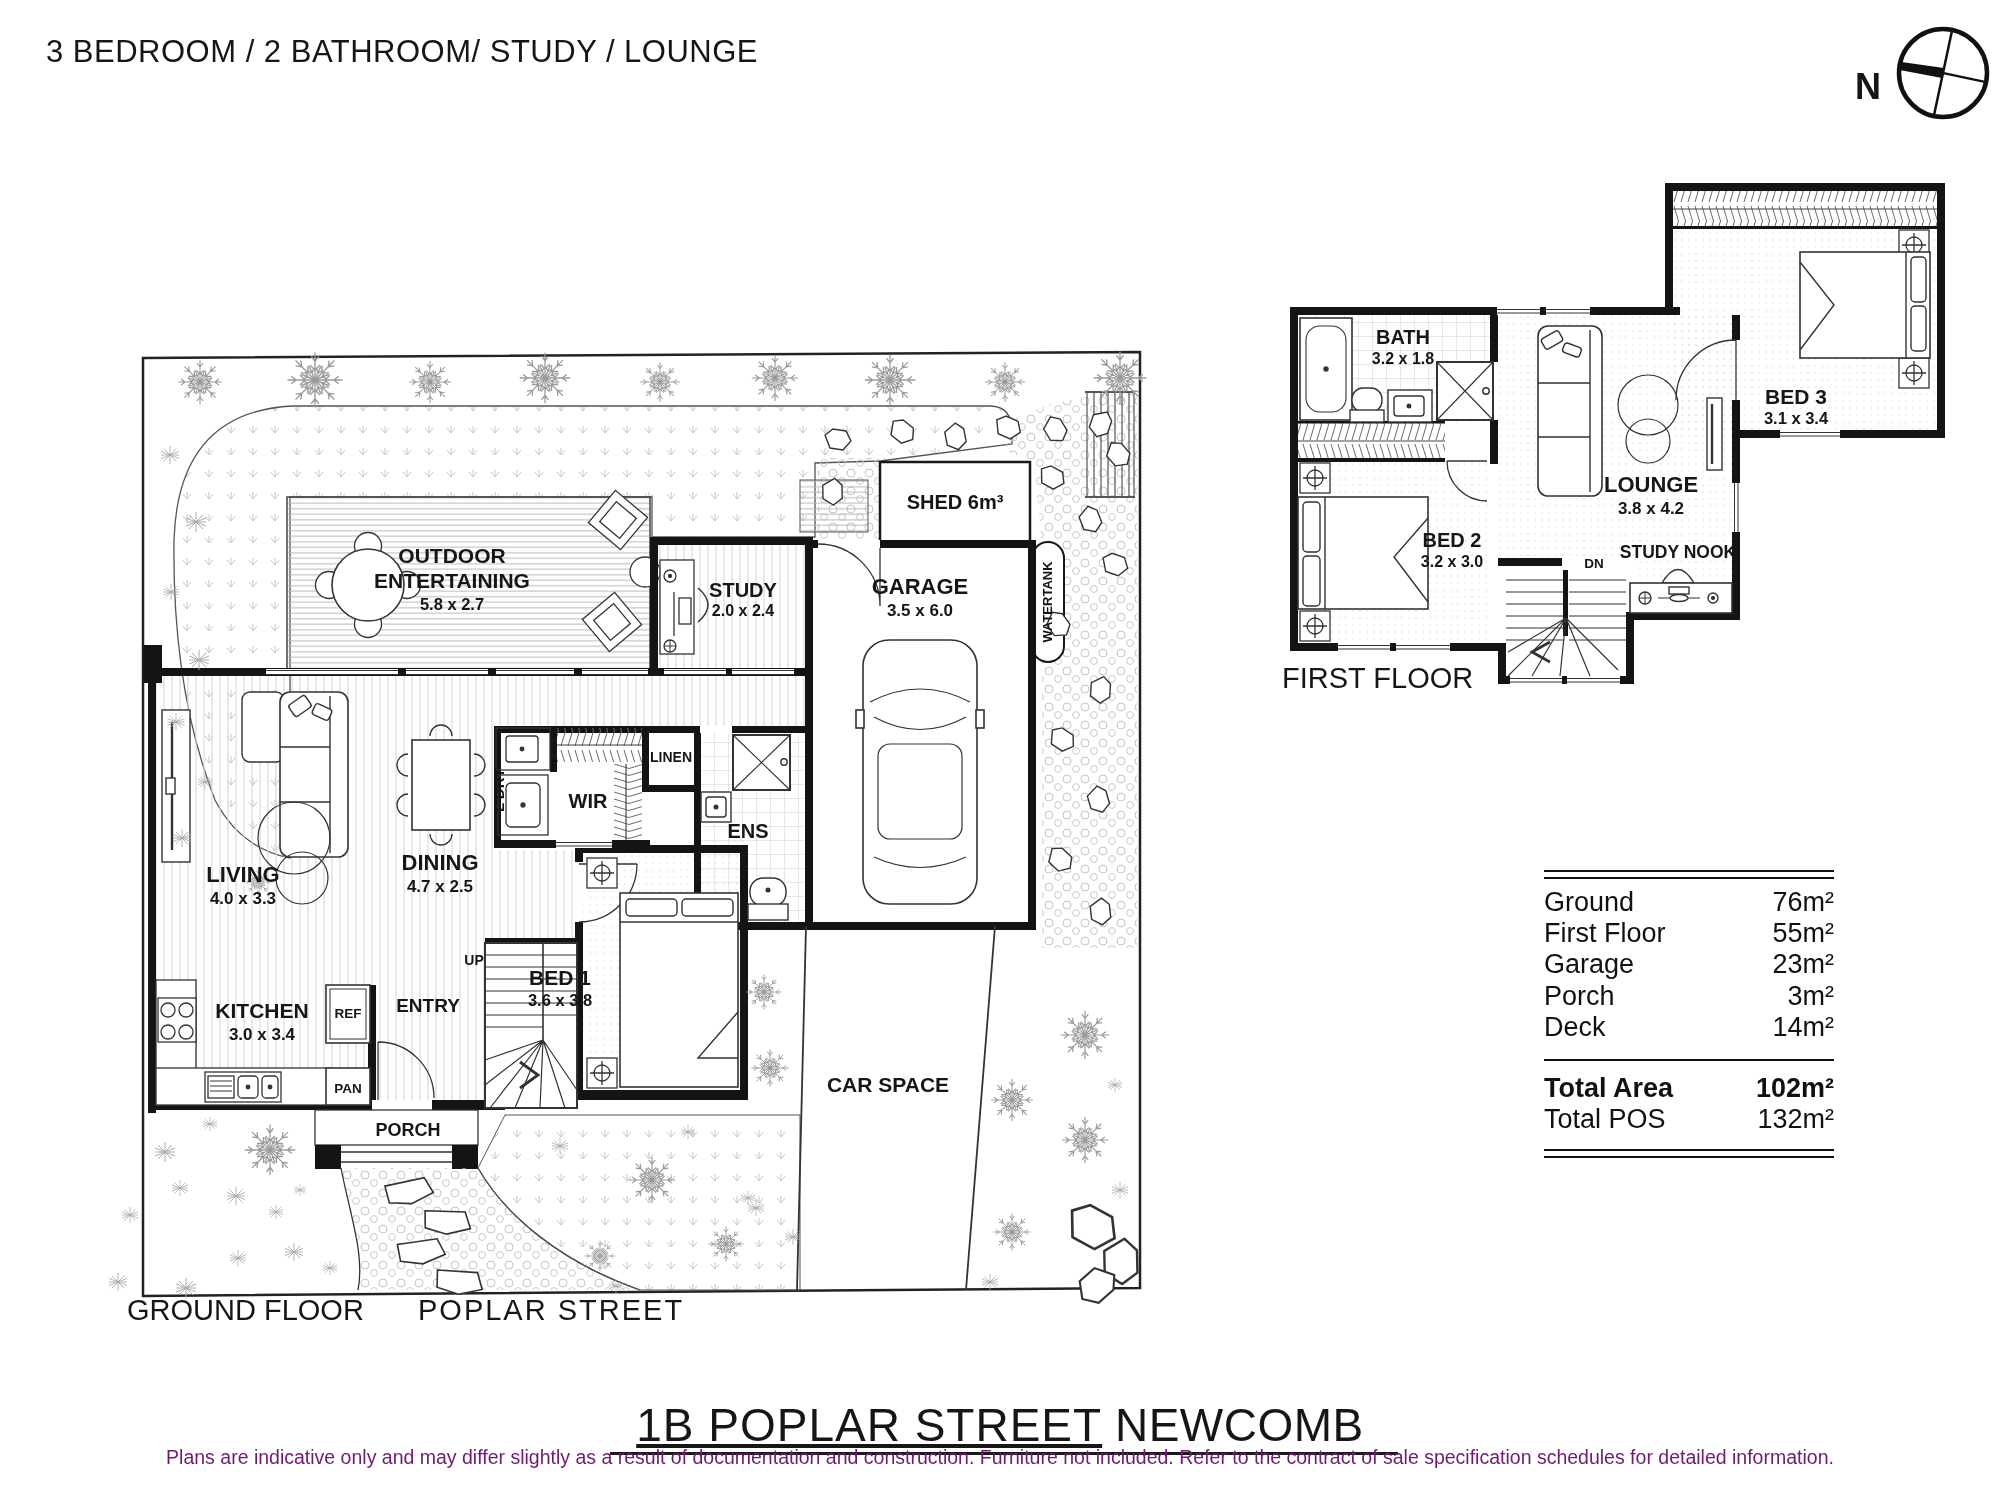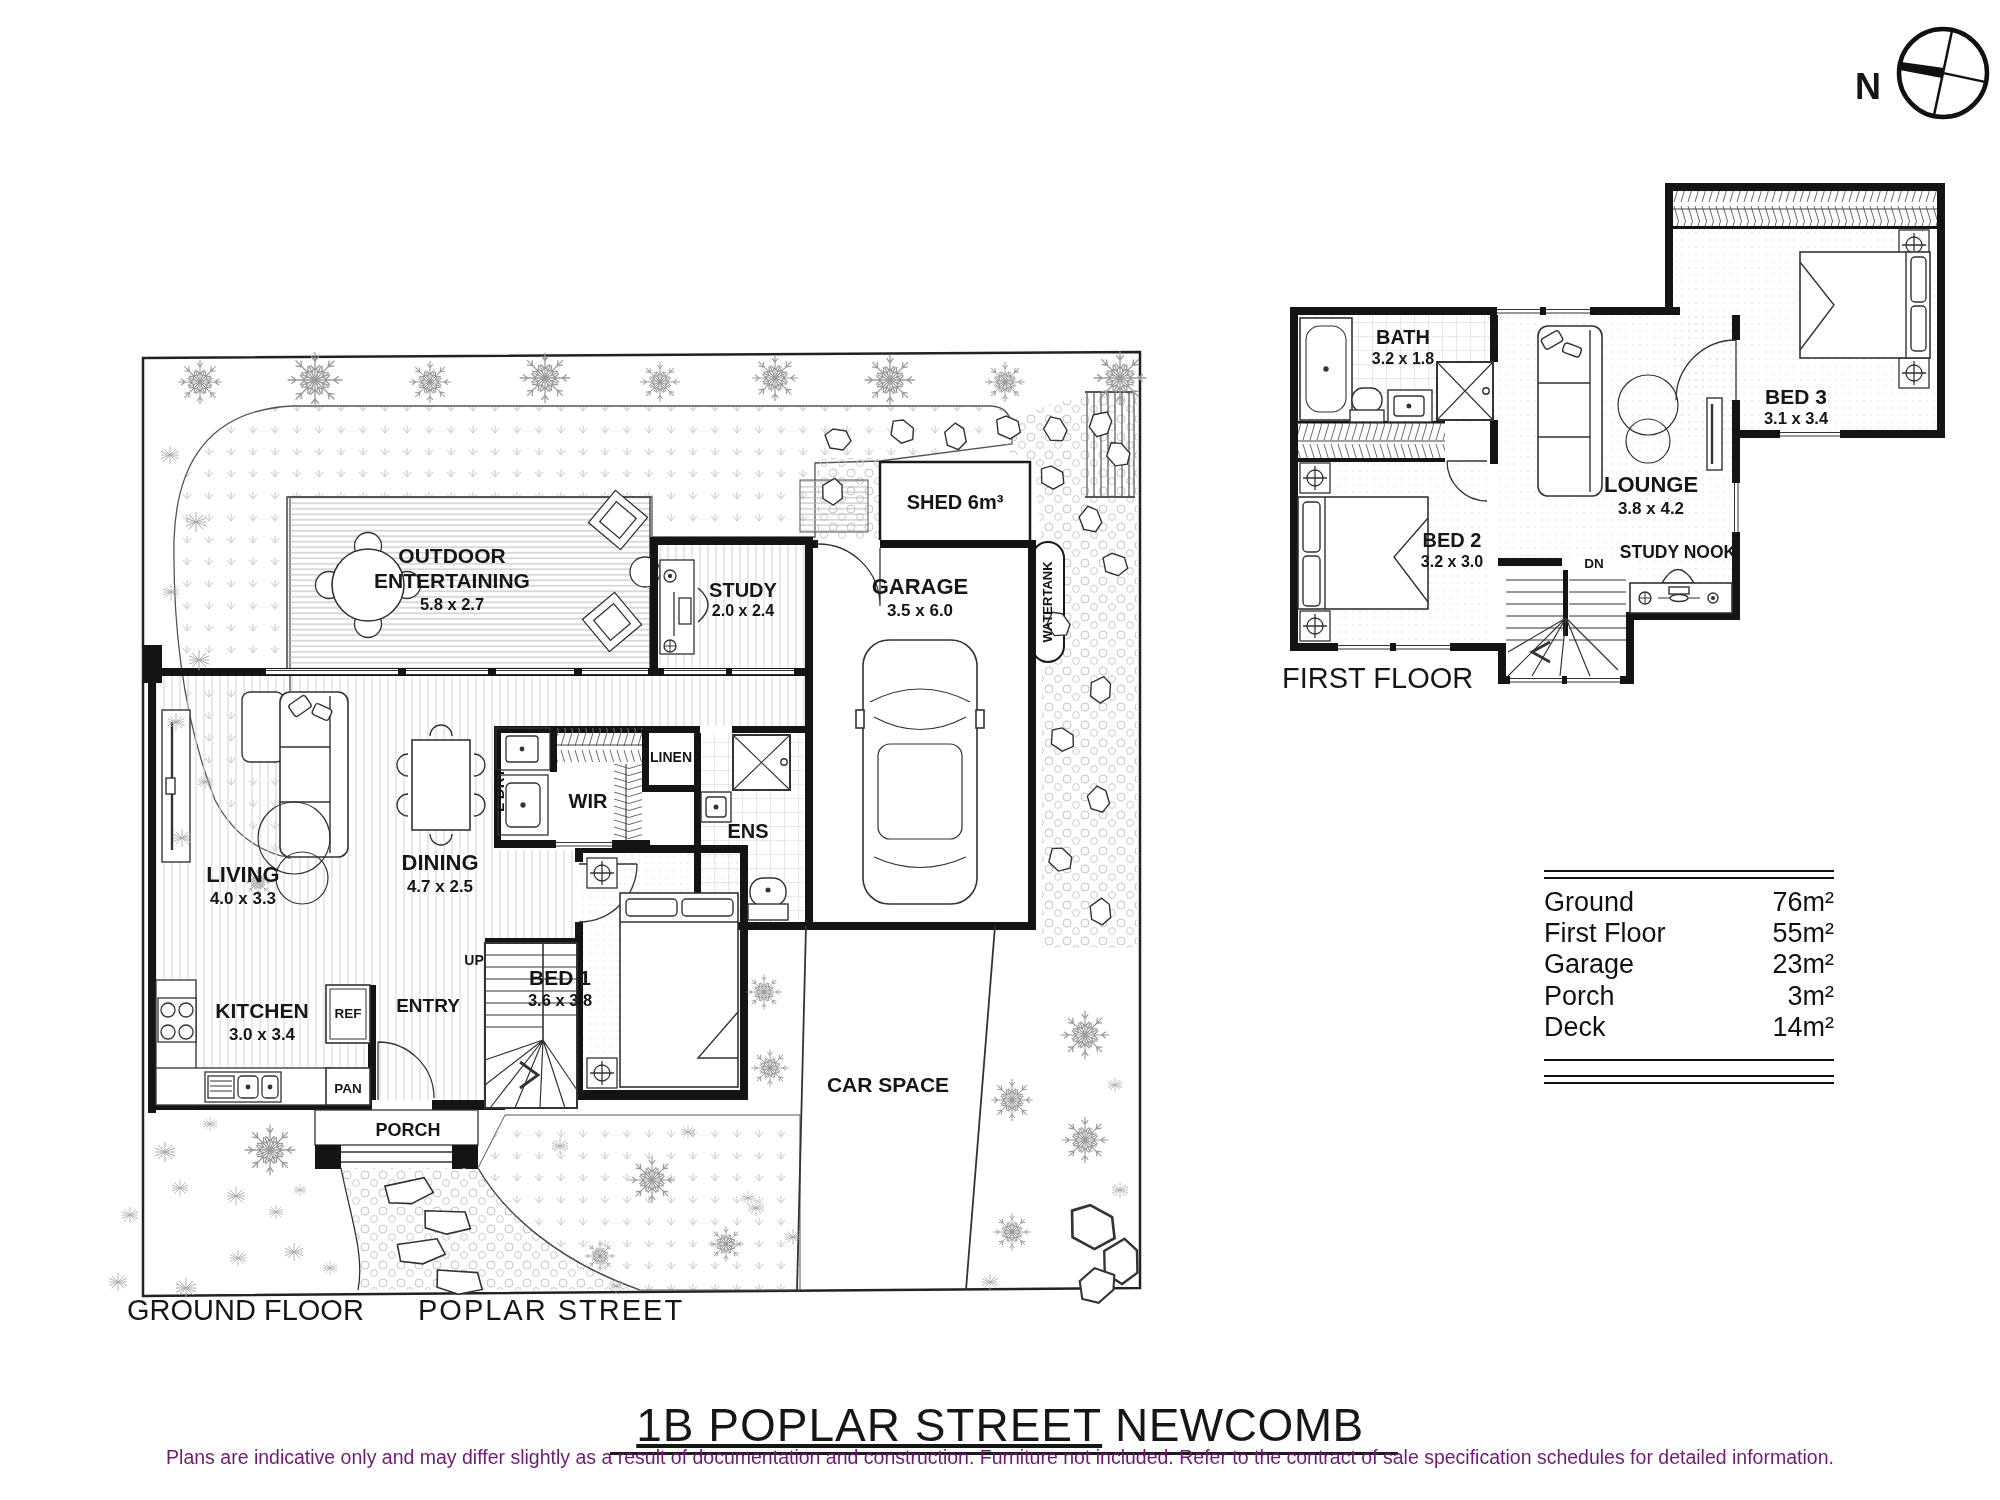--- a/index.html
+++ b/index.html
@@ -24,20 +24,21 @@
   #address .main{font-weight:400;letter-spacing:1px;text-decoration:underline;}
   #address .suburb{font-weight:400;letter-spacing:.5px;}
   #addr-rule{left:610px;top:1452px;width:788px;height:3px;background:#1a1a1a;}
   #disclaimer{left:0;top:1446px;width:2000px;text-align:center;font-size:19.5px;color:#701a75;}
 </style>
 </head>
 <body>
 
 <div id="page">
 
+  <div id="main-title" class="abs">3 BEDROOM / 2 BATHROOM/ STUDY / LOUNGE</div>
 
   <svg class="abs" style="left:0;top:0" width="2000" height="1500" viewBox="0 0 2000 1500">
     <defs>
       <pattern id="sprig" width="22" height="22" patternUnits="userSpaceOnUse">
         <path d="M11,15 L11,8 M11,15 L7,10 M11,15 L15,10" stroke="#c6c6c6" stroke-width="1" fill="none"></path>
       </pattern>
       <pattern id="timber" width="8" height="8" patternUnits="userSpaceOnUse">
         <path d="M4,0 V8" stroke="#d8d8d8" stroke-width="1.2"></path>
       </pattern>
       <pattern id="deckp" width="8" height="5.5" patternUnits="userSpaceOnUse">
@@ -597,20 +598,30 @@
       <div class="trow">
         <span>Porch</span>
         <span class="val">3m²</span>
       </div>
       <div class="trow">
         <span>Deck</span>
         <span class="val">14m²</span>
       </div>
     </div>
     <div class="sep"></div>
+    <div class="totals">
+      <div class="trow">
+        <span>Total Area</span>
+        <span class="val">102m²</span>
+      </div>
+      <div class="trow pos">
+        <span>Total POS</span>
+        <span class="val">132m²</span>
+      </div>
+    </div>
     <div class="dbl" id="bot-dbl"></div>
   </div>
 
   <div id="address" class="abs">
     <span class="main">1B POPLAR STREET</span>
     <span class="suburb">NEWCOMB</span>
   </div>
   <div id="addr-rule" class="abs"></div>
   <div id="disclaimer" class="abs">Plans are indicative only and may differ slightly as a result of documentation and construction.  Furniture not included. Refer to the contract of sale specification schedules for detailed information.</div>
 

